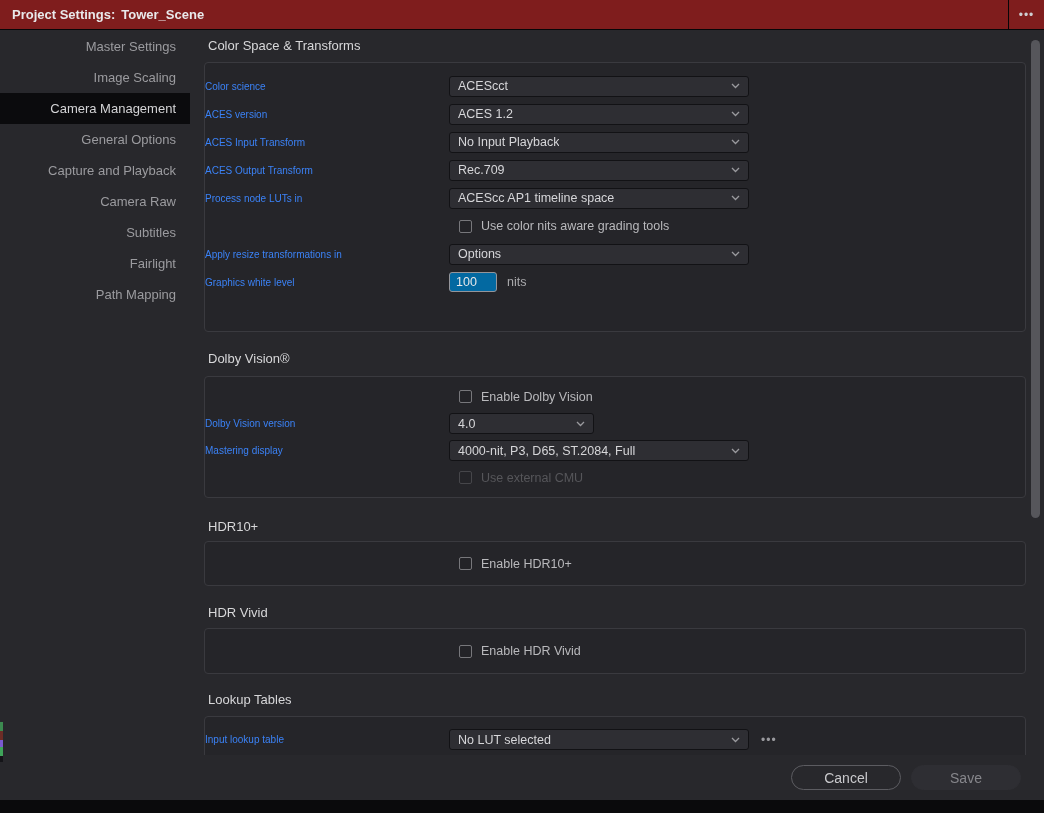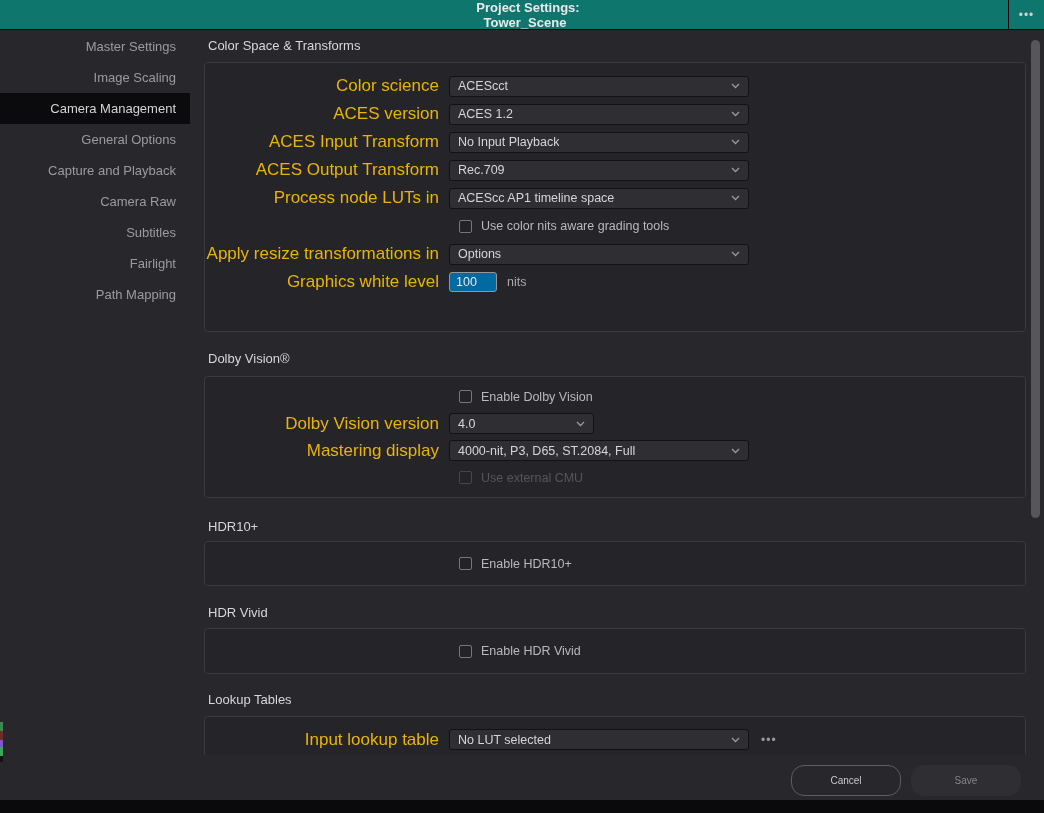--- a/index.html
+++ b/index.html
@@ -2,22 +2,22 @@
 <html><head>
 <meta charset="utf-8">
 <style>
   * { margin:0; padding:0; box-sizing:border-box; }
   html,body { width:1044px; height:813px; background:#28282c; overflow:hidden;
               font-family:"Liberation Sans", sans-serif; }
   .app { position:absolute; inset:0; }
 
   
   .titlebar { position:absolute; top:0; left:0; width:1044px; height:30px;
-              background:#0f766e; border-bottom:1px solid #060608;
-              display:flex; align-items:center; color:#e9e9eb;flex-direction:column; }
+              background:#7f1d1d; border-bottom:1px solid #060608;
+              display:flex; align-items:center; color:#e9e9eb; }
   .tb-title { font-size:13px; font-weight:bold; margin-left:12px; }
   .tb-project { font-size:13px; font-weight:bold; margin-left:6px; }
   .tb-menu { position:absolute; right:0; top:0; width:36px; height:30px;
              border-left:1px solid #060608; display:flex; align-items:center;
              justify-content:center; color:#cfcfd2; font-size:12px; letter-spacing:1px;
              cursor:pointer; }
 
   
   .sidebar { position:absolute; top:31px; left:0; width:190px; bottom:58px; }
   .side-item { height:31px; line-height:31px; text-align:right; padding-right:14px;
@@ -27,22 +27,22 @@
   
   .content { position:absolute; left:190px; top:30px; width:854px; height:725px;
              overflow:hidden; }
   .section-title { position:absolute; left:18px; height:16px; line-height:16px;
                    font-size:13px; color:#d7d7d9; }
   .panel { position:absolute; left:14px; right:18px; border:1px solid #3a3a3f;
            border-radius:4px; background:#252529; }
 
   .row  { display:flex; align-items:center; height:28px; }
   .row2 { display:flex; align-items:center; height:27px; }
-  .lbl  { width:244px; text-align:right; padding-right:10px; font-size:17px;
-          color:#eab308; flex:none; }
+  .lbl  { width:244px; text-align:left; padding-right:10px; font-size:10px;
+          color:#3b82f6; flex:none; }
   .indent { margin-left:254px; display:flex; align-items:center; }
 
   .dd { display:flex; align-items:center; justify-content:space-between;
         width:300px; height:21px; background:#2e2e33; border:1px solid #121215;
         border-radius:3px; padding:0 8px; font-size:12.5px; color:#d6d6d9;
         cursor:pointer; flex:none; }
   .dd.small { width:145px; }
   .dd-val { white-space:nowrap; overflow:hidden; }
   .chev { display:flex; align-items:center; margin-left:6px; }
 
@@ -61,22 +61,22 @@
               cursor:pointer; }
 
   
   .scrollbar { position:absolute; right:4px; top:36px; height:719px; width:9px; }
   .scroll-thumb { position:absolute; top:4px; left:0; width:9px; height:478px;
                   background:#56565b; border-radius:5px; cursor:pointer; }
 
   
   .footer { position:absolute; left:0; top:755px; width:1044px; height:45px;
             background:#28282c; }
-  .btn { position:absolute; top:10px; width:110px; height:31px; border-radius:13px;
-         font-size:10px; display:flex; align-items:center; justify-content:center;
+  .btn { position:absolute; top:10px; width:110px; height:25px; border-radius:13px;
+         font-size:14px; display:flex; align-items:center; justify-content:center;
          cursor:pointer; }
   .btn.cancel { right:143px; border:1px solid #5c5c61; color:#c9c9cc; background:transparent; }
   .btn.save   { right:23px; background:#2e2e33; color:#86868b; border:1px solid #2e2e33; }
 
   .bottom-strip { position:absolute; left:0; top:800px; width:1044px; height:13px;
                   background:#0a0a0c; }
 
   .edge { position:absolute; left:0; top:722px; width:3px; }
   .edge div { width:3px; }
 </style>

